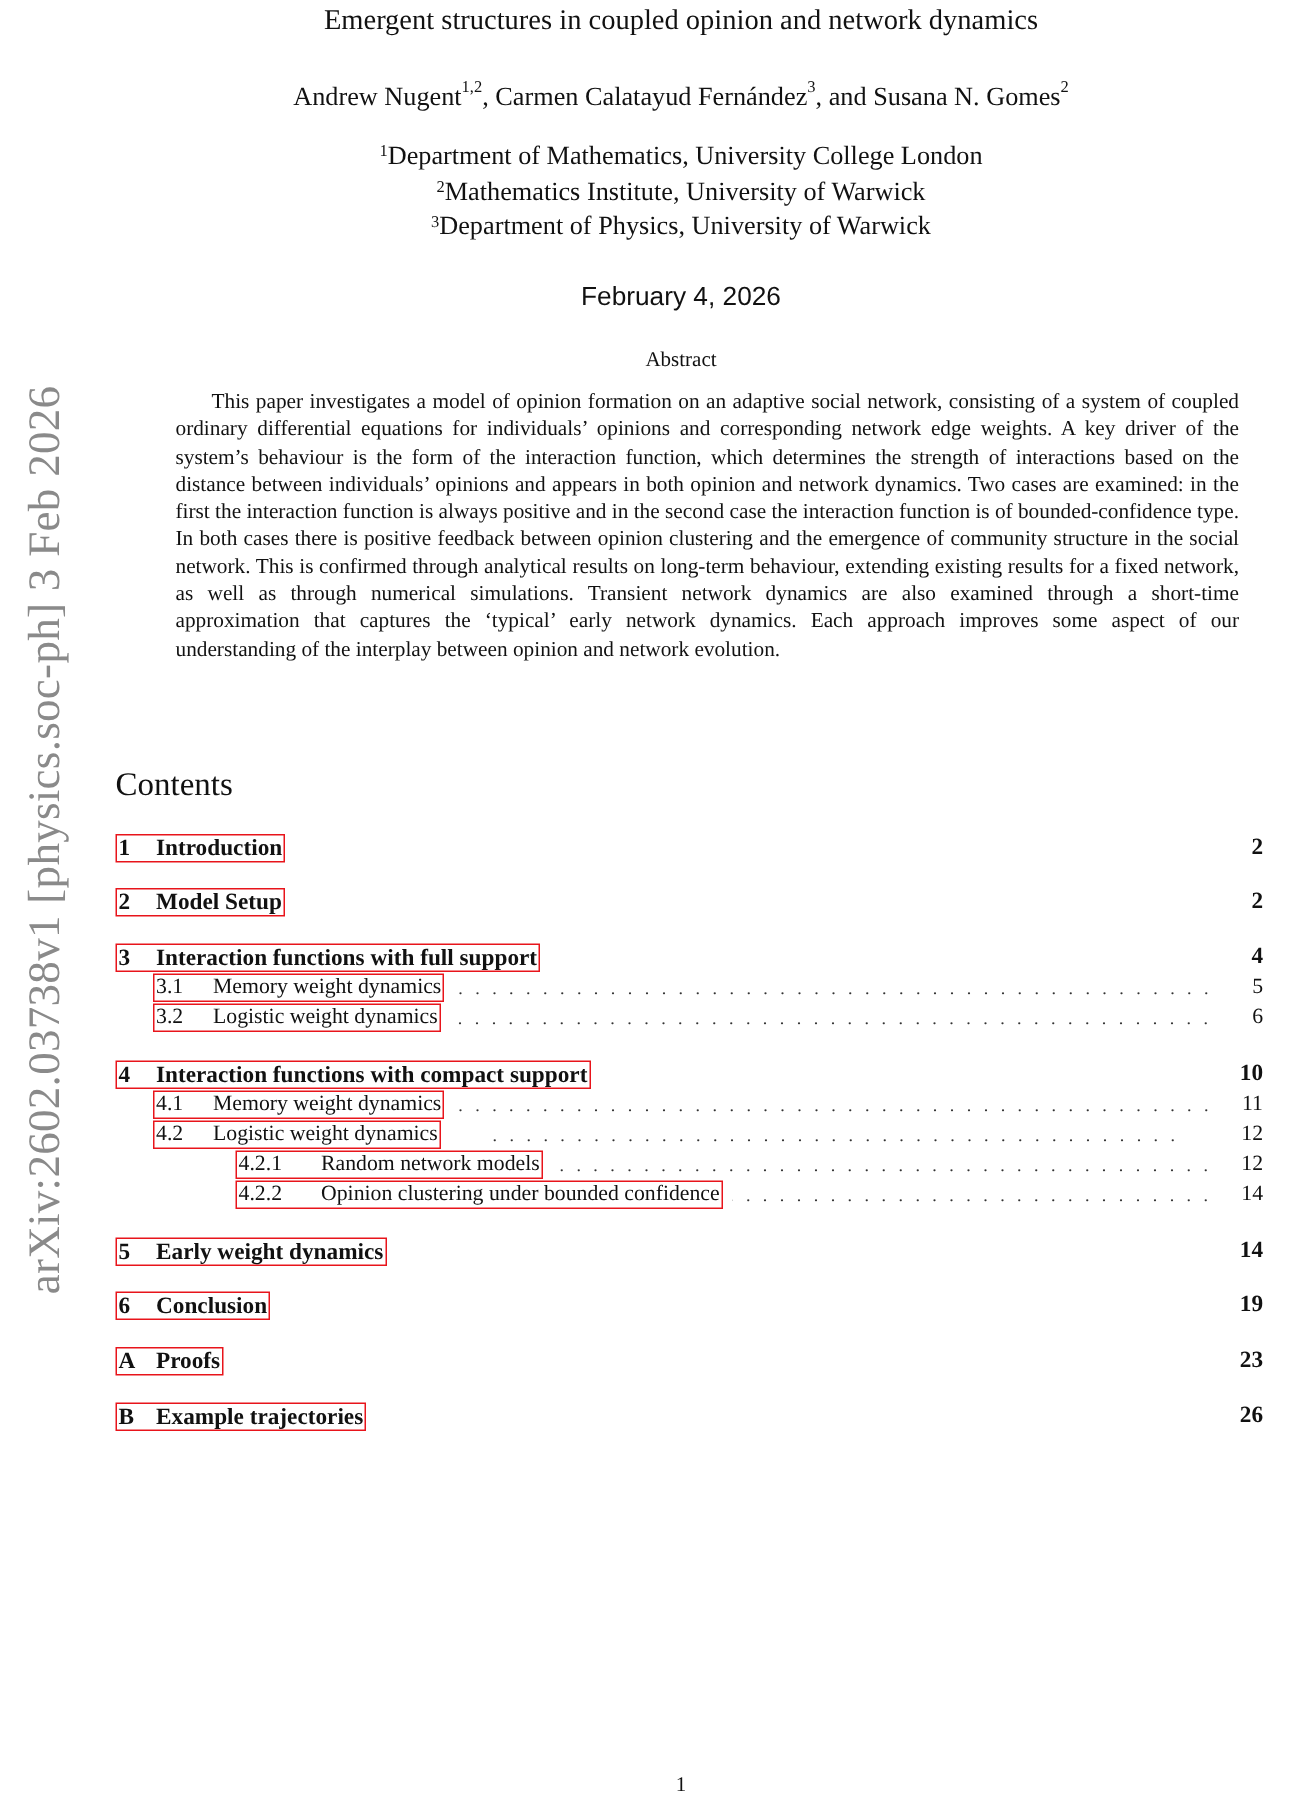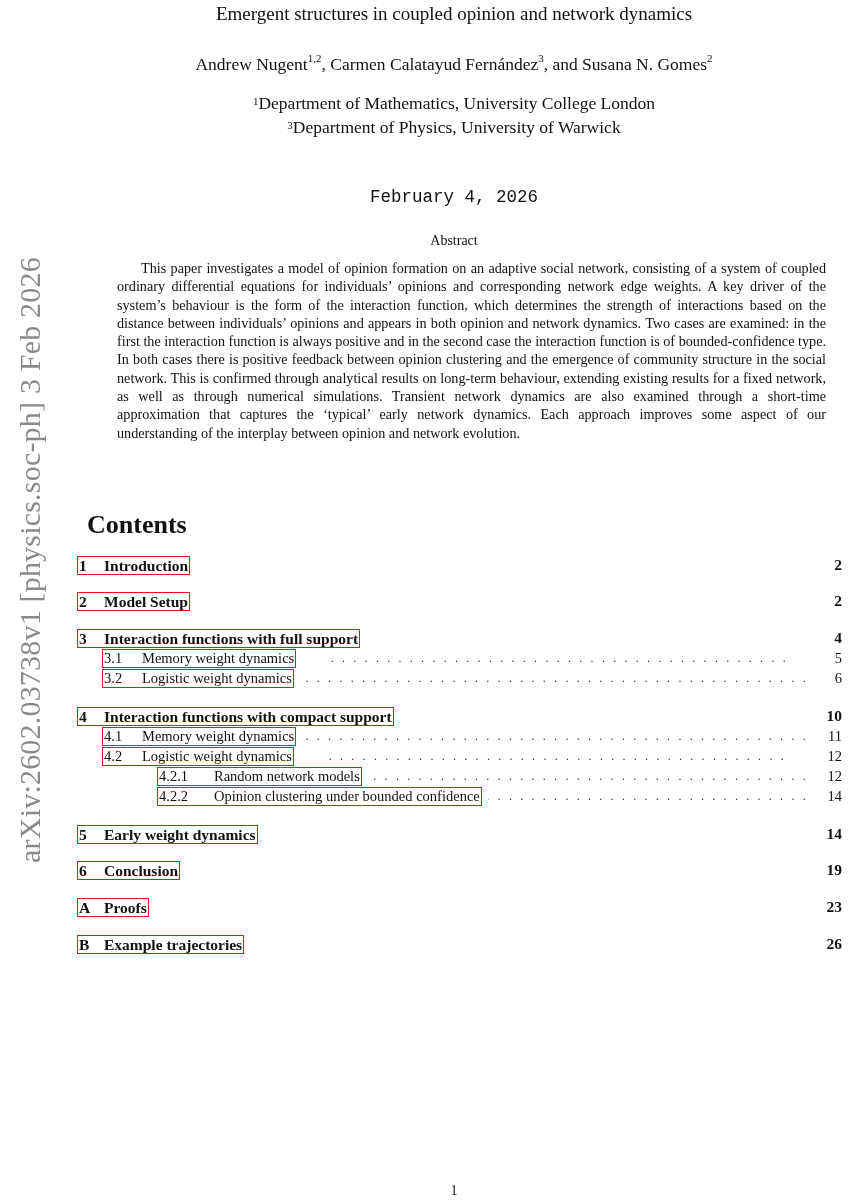--- a/index.html
+++ b/index.html
@@ -25,34 +25,34 @@
     position: absolute; top: 54px; left: 40px; width: 828px; text-align: center;
     font-family: "Liberation Serif", serif; font-size: 17.5px;
   }
   .affils {
     position: absolute; top: 92px; left: 40px; width: 828px; text-align: center;
     font-family: "Liberation Serif", serif; font-size: 17.5px; line-height: 23.5px;
   }
   sup { font-size: 11px; vertical-align: top; position: relative; top: -2px; }
   .date {
     position: absolute; top: 187px; left: 40px; width: 828px; text-align: center;
-    font-family: Liberation Mono, monospace; font-size: 17.5px;
+    font-family: Liberation Sans, sans-serif; font-size: 17.5px;
   }
   .abstract-heading {
     position: absolute; top: 233px; left: 40px; width: 828px; text-align: center;
     font-family: "Liberation Serif", serif; font-size: 14px; font-weight: normal;
   }
   .abstract-body {
     position: absolute; top: 259px; left: 117px; width: 709px;
     font-family: Liberation Serif, serif; font-size: 14.2px; line-height: 18.3px;
     text-align: justify; text-indent: 24px; hyphens: auto;
   }
   .contents-heading {
-    position: absolute; top: 510px; left: 87px;
-    font-family: "Liberation Serif", serif; font-size: 26px; font-weight: bold;
+    position: absolute; top: 510px; left: 77px;
+    font-family: "Liberation Serif", serif; font-size: 22px; font-weight: normal;
   }
   .toc { position: absolute; left: 77px; width: 765px; top: 0; }
   .toc-row {
     position: absolute; left: 0; width: 765px; height: 20px;
     display: flex; align-items: center;
     font-family: "Liberation Serif", serif;
   }
   .toc-row.sec { font-size: 15.5px; font-weight: bold; }
   .toc-row.sub { font-size: 14.5px; }
   .link-box {
@@ -80,20 +80,21 @@
 <div class="sidebar">
   <div class="sidebar-text">arXiv:2602.03738v1  [physics.soc-ph]  3 Feb 2026</div>
 </div>
 
 <div class="title">Emergent structures in coupled opinion and network dynamics</div>
 
 <div class="authors" id="authors"><span>Andrew Nugent</span><sup>1,2</sup><span>, </span><span>Carmen Calatayud Fernández</span><sup>3</sup><span>, and </span><span>Susana N. Gomes</span><sup>2</sup></div>
 
 <div class="affils" id="affils">
     <div><sup>1</sup><span>Department of Mathematics, University College London</span></div>
+    <div><sup>2</sup><span>Mathematics Institute, University of Warwick</span></div>
     <div><sup>3</sup><span>Department of Physics, University of Warwick</span></div>
   </div>
 
 <div class="date">February 4, 2026</div>
 
 <div class="abstract-heading">Abstract</div>
 <div class="abstract-body">This paper investigates a model of opinion formation on an adaptive social network, consisting of a system of coupled ordinary differential equations for individuals’ opinions and corresponding network edge weights. A key driver of the system’s behaviour is the form of the interaction function, which determines the strength of interactions based on the distance between individuals’ opinions and appears in both opinion and network dynamics. Two cases are examined: in the first the interaction function is always positive and in the second case the interaction function is of bounded-confidence type. In both cases there is positive feedback between opinion clustering and the emergence of community structure in the social network. This is confirmed through analytical results on long-term behaviour, extending existing results for a fixed network, as well as through numerical simulations. Transient network dynamics are also examined through a short-time approximation that captures the ‘typical’ early network dynamics. Each approach improves some aspect of our understanding of the interplay between opinion and network evolution.</div>
 
 <div class="contents-heading">Contents</div>
 
@@ -115,21 +116,21 @@
       <span class="page">2</span>
     </div>
     <div class="toc-row sec" style="top: 628px; padding-left: 0px; width: 765px;">
       <span class="link-box">
         <span class="num">3</span>
         <span class="ttl">Interaction functions with full support</span>
       </span>
       <span class="spacer"></span>
       <span class="page">4</span>
     </div>
-    <div class="toc-row sub" style="top: 648px; padding-left: 25px; width: 740px; gap: 20px;">
+    <div class="toc-row sub" style="top: 648px; padding-left: 25px; width: 740px;">
       <span class="link-box">
         <span class="num">3.1</span>
         <span class="ttl">Memory weight dynamics</span>
       </span>
       <span class="dots">........................................................................................................................</span>
       <span class="page">5</span>
     </div>
     <div class="toc-row sub" style="top: 668px; padding-left: 25px; width: 740px;">
       <span class="link-box">
         <span class="num">3.2</span>

